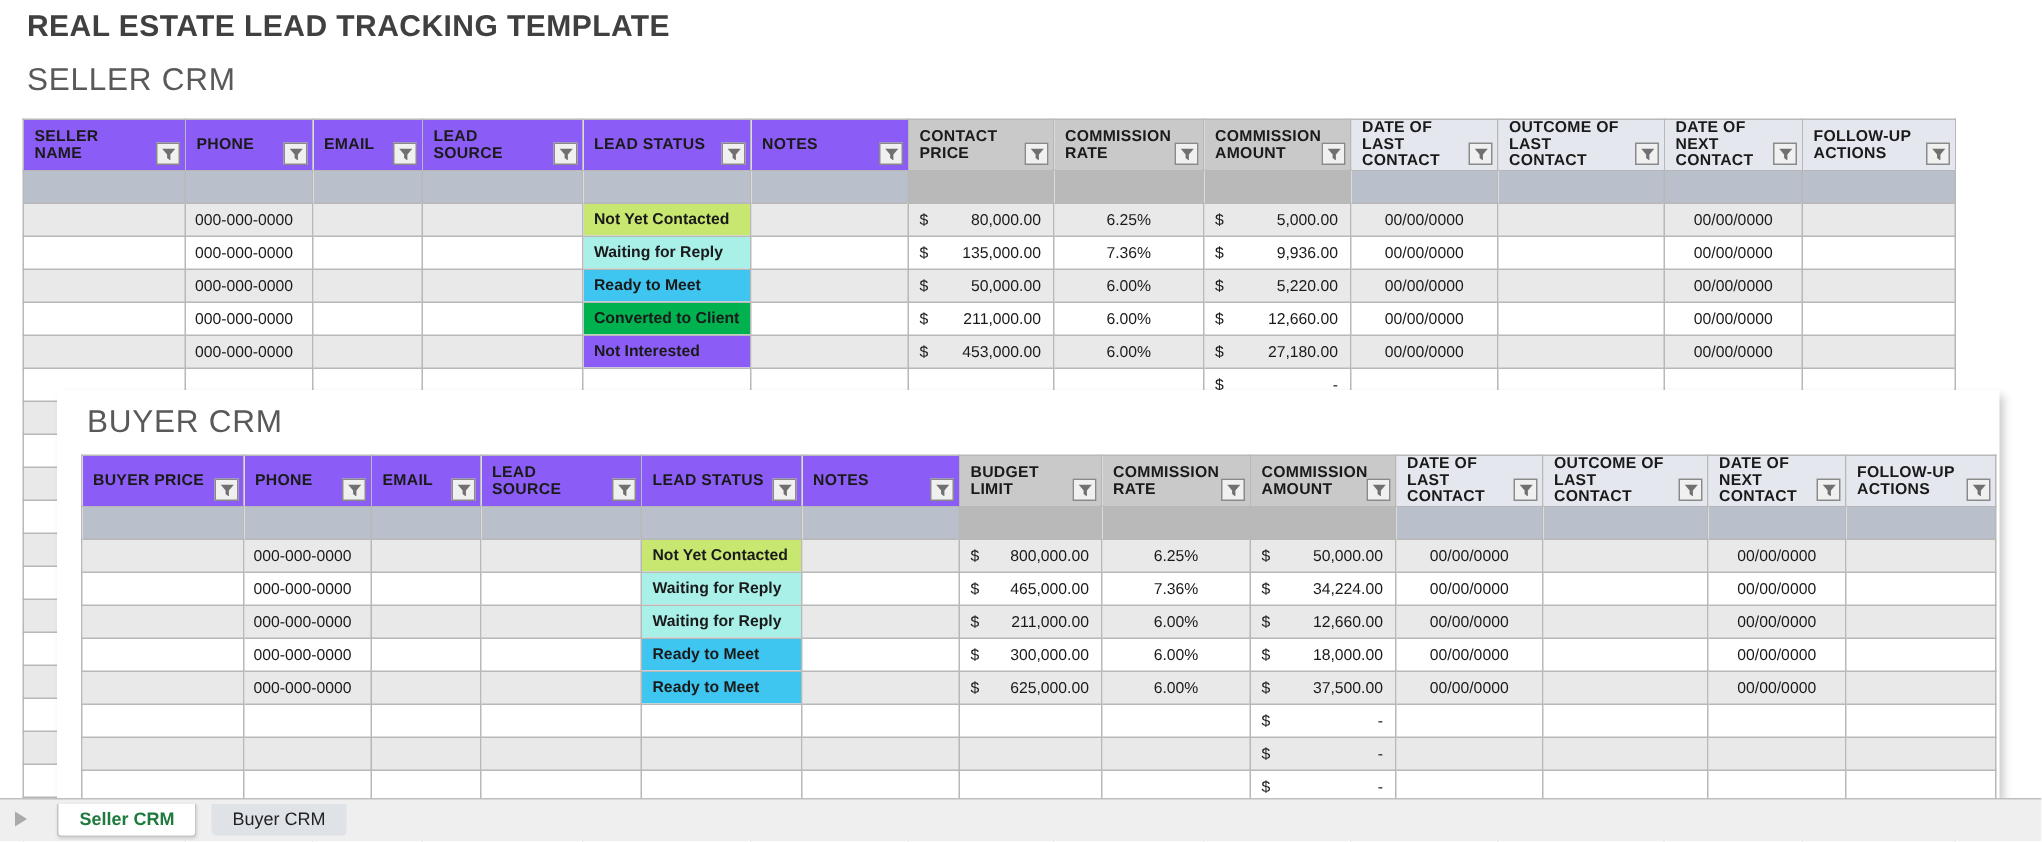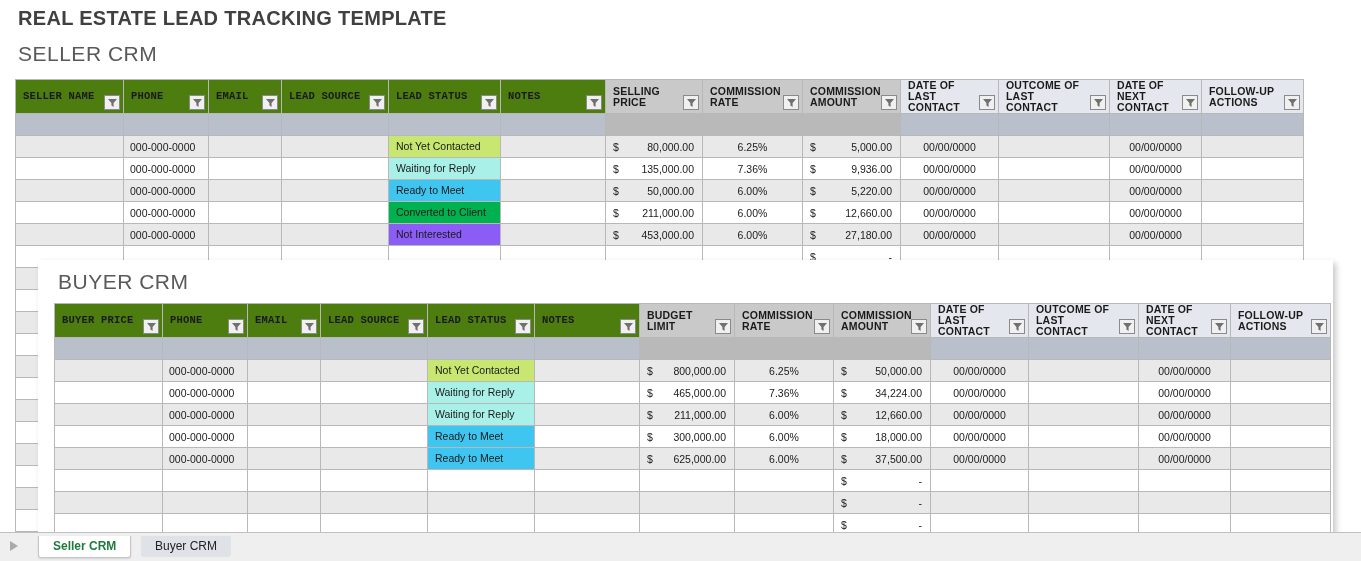--- a/index.html
+++ b/index.html
@@ -70,21 +70,21 @@
   thead th {
     height: 28px;
     font-weight: bold;
     font-size: 10px;
     letter-spacing: 0.2px;
     text-align: left;
     position: relative;
     vertical-align: middle;
     line-height: 11px;
   }
-  th.h-text   { background: #4d7c0f; font-family: Liberation Mono, monospace; }
+  th.h-text   { background: #8b5cf6; }
   th.h-num    { background: #c9c9c9; }
   th.h-date   { background: #e4e8ee; }
   th .hlabel  {
     display: block;
     padding-left: 7px;
     padding-right: 24px;
     white-space: normal;
   }
   th.dash-l { border-left: 1px dashed #9a9a9a; }
 
@@ -125,20 +125,21 @@
   .pct { text-align: center; font-size: 10.5px; }
 
   
   .badge {
     display: block;
     height: 100%;
     line-height: 21px;
     padding-left: 7px;
     font-size: 10.5px;
     color: #1a1a1a;
+    font-weight: bold;
   }
 
   
   #seller-table { left: 15px; top: 79px; width: 1274px; }
 
   
   #buyer-panel {
     position: absolute;
     left: 38px;
     top: 260px;
@@ -299,21 +300,21 @@
         </th>
         <th class="h-text">
           <span class="hlabel">NOTES</span>
           <span class="filter-btn">
               <svg width="9" height="8" viewBox="0 0 9 8">
                 <polygon points="0,0 9,0 5.6,4 5.6,8 3.4,6.4 3.4,4" fill="#707070"></polygon>
               </svg>
             </span>
         </th>
         <th class="h-num">
-          <span class="hlabel">SELLING PRICE</span>
+          <span class="hlabel">CONTACT PRICE</span>
           <span class="filter-btn">
               <svg width="9" height="8" viewBox="0 0 9 8">
                 <polygon points="0,0 9,0 5.6,4 5.6,8 3.4,6.4 3.4,4" fill="#707070"></polygon>
               </svg>
             </span>
         </th>
         <th class="h-num">
           <span class="hlabel">COMMISSION RATE</span>
           <span class="filter-btn">
               <svg width="9" height="8" viewBox="0 0 9 8">

